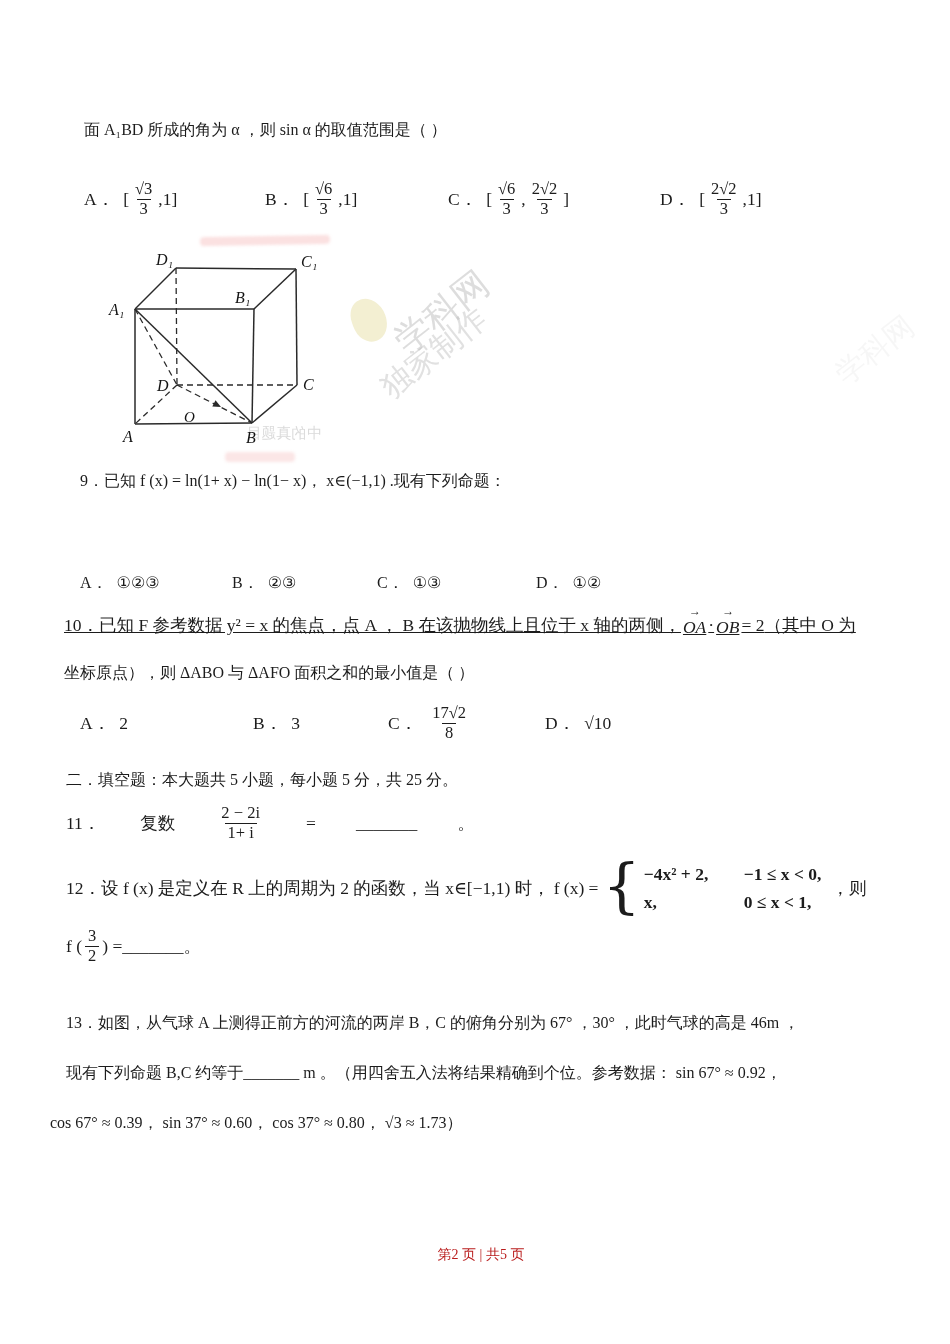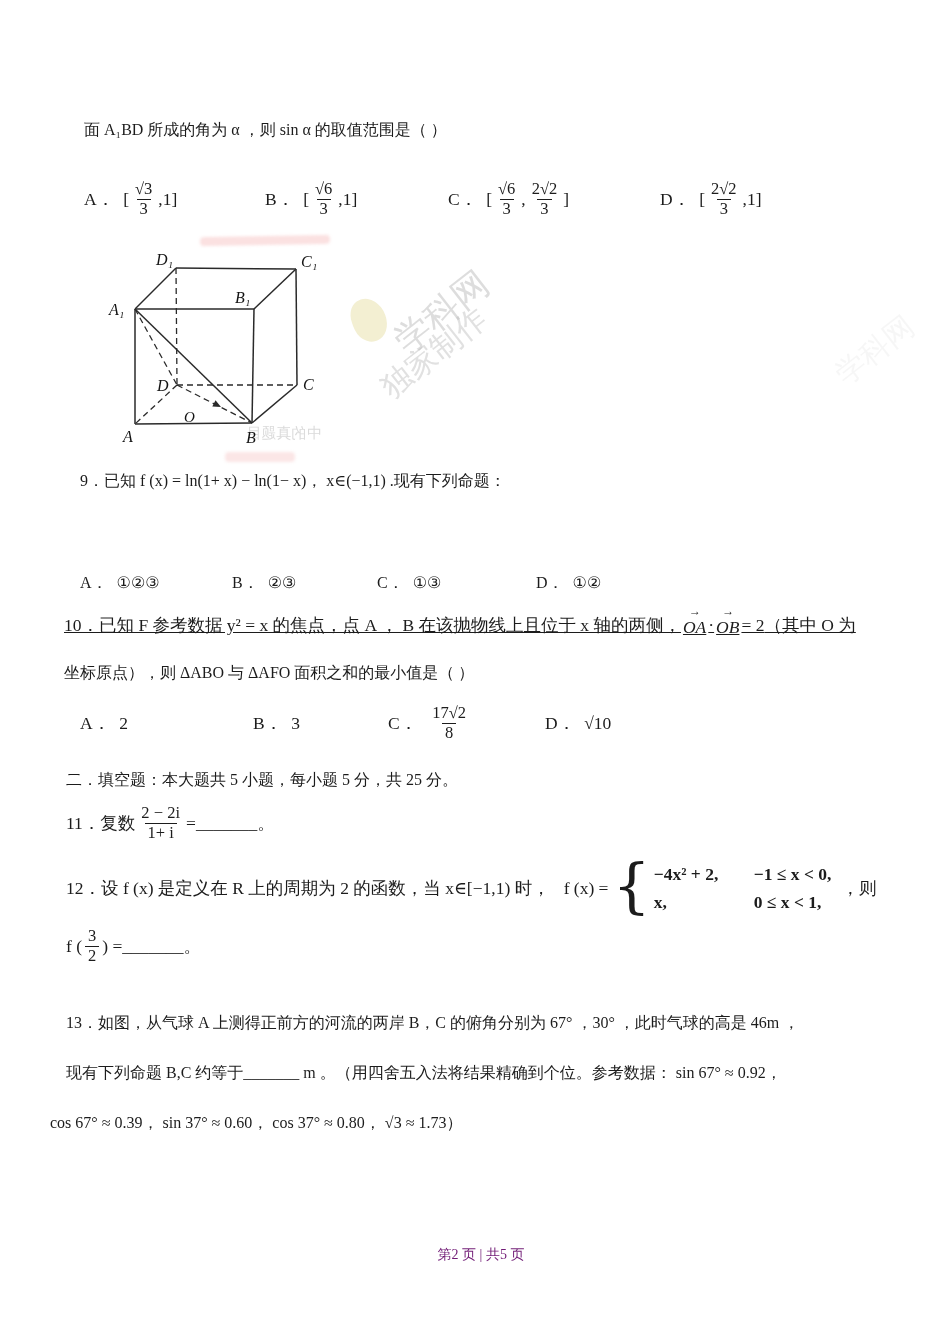--- a/index.html
+++ b/index.html
@@ -15,21 +15,21 @@
   .fr .d{display:block;border-top:1.3px solid #1c1c1c;padding:0 3px;}
   .olabel{margin-right:9px;}
   .vec{display:inline-block;position:relative;font-style:italic;margin:0 2px;padding-top:4px;}
   .vec .arr{position:absolute;top:-9px;left:50%;transform:translateX(-50%);font-size:12px;font-style:normal;letter-spacing:-1px;}
   .brace{font-size:60px;font-weight:400;line-height:0;margin:0 3px 6px 4px;font-family:"DejaVu Serif",serif;}
   .cases{display:inline-flex;flex-direction:column;gap:7px;}
   .crow{display:flex;font-weight:bold;}
   .cexpr{width:100px;}
   .wm{position:absolute;z-index:1;color:#bdbdbd;font-family:"Liberation Serif",serif;}
   .smudge{position:absolute;z-index:1;filter:blur(1.5px);border-radius:4px;}
-  .footer{position:absolute;top:1246px;left:0;right:0;text-align:center;font-size:14px;color:#701a75;z-index:2;margin-left:12px;}
+  .footer{position:absolute;top:1246px;left:0;right:0;text-align:center;font-size:14px;color:#b91c1c;z-index:2;margin-left:12px;}
   svg text{font-family:"Liberation Serif","DejaVu Serif",serif;font-style:italic;fill:#141414;}
 </style>
 </head>
 <body>
 
 <div class="page">
 
   <div class="smudge" style="left:200px;top:236px;width:130px;height:9px;background:rgba(235,120,120,0.22);transform:rotate(-1deg);"></div>
   <div class="smudge" style="left:225px;top:452px;width:70px;height:10px;background:rgba(235,130,130,0.20);"></div>
   <div class="abs" style="left:352px;top:298px;width:34px;height:44px;background:#f3efd2;border-radius:45% 55% 50% 50%;transform:rotate(-20deg);z-index:1;"></div>
@@ -149,36 +149,36 @@
         <span class="d">8</span>
       </span>
   </div>
   <div class="mrow" style="left:545px;top:695px;height:56px;">
       <span class="olabel">D．</span>
       <span>√10</span>
     </div>
 
   <div class="line" style="left:66px;top:768px;">二．填空题：本大题共 5 小题，每小题 5 分，共 25 分。</div>
 
-  <div class="mrow" style="left:66px;top:794px;height:58px;">
+  <div class="mrow" style="left:66px;top:794px;height:58px;gap:40px;">
     <span>11．</span>
     <span>复数</span>
     <span class="fr">
         <span class="n">2 − 2i</span>
         <span class="d">1+ i</span>
       </span>
     <span>=</span>
     <span>_______</span>
     <span>。</span>
   </div>
 
   <div class="mrow" style="left:66px;top:852px;height:72px;">
     <span>12．</span>
     <span>设 f (x) 是定义在 R 上的周期为 2 的函数，当 x∈[−1,1) 时，</span>
-    <span style="margin-left:14px;">f (x) =</span>
+    <span style="margin-left:4px;">f (x) =</span>
     <span class="brace">{</span>
     <span class="cases">
       <span class="crow">
           <span class="cexpr">−4x² + 2,</span>
           <span>−1 ≤ x &lt; 0,</span>
         </span>
       <span class="crow">
           <span class="cexpr">x,</span>
           <span>0 ≤ x &lt; 1,</span>
         </span>

